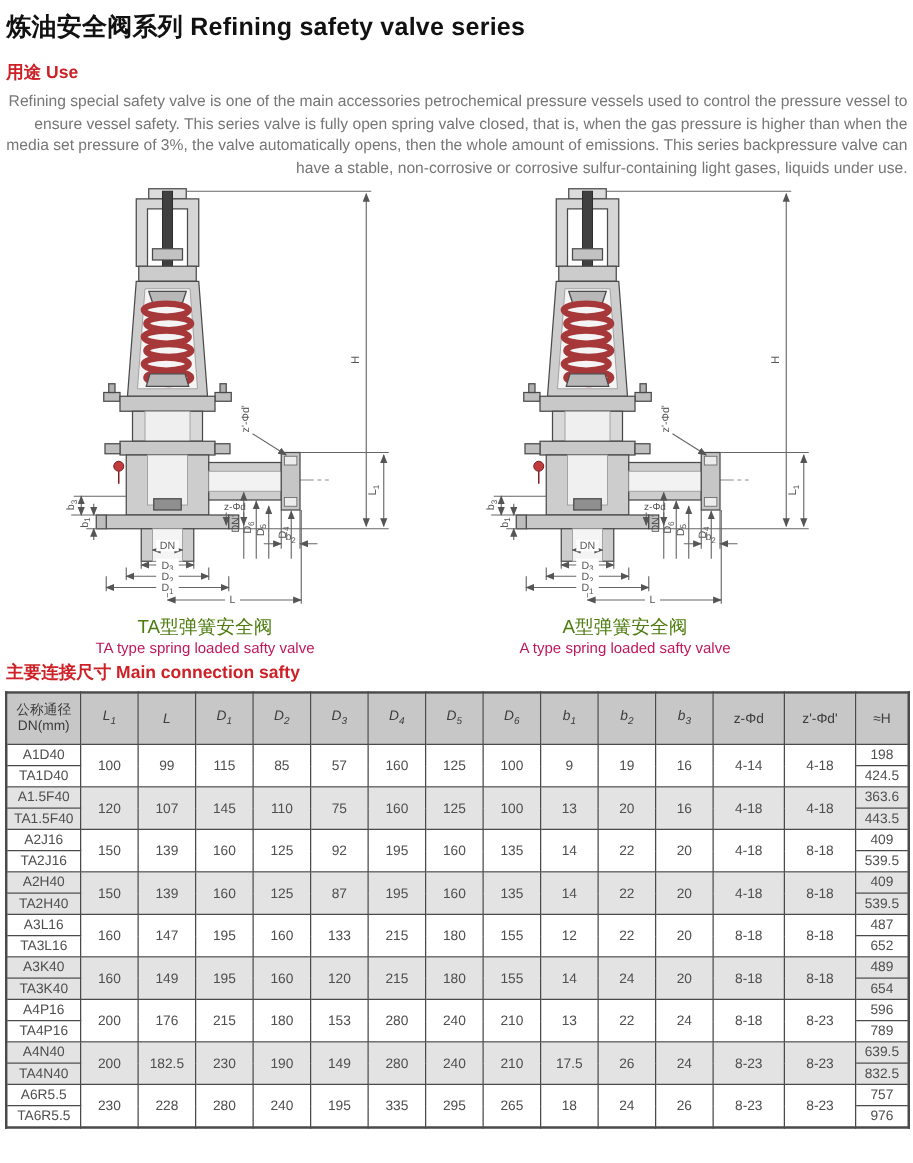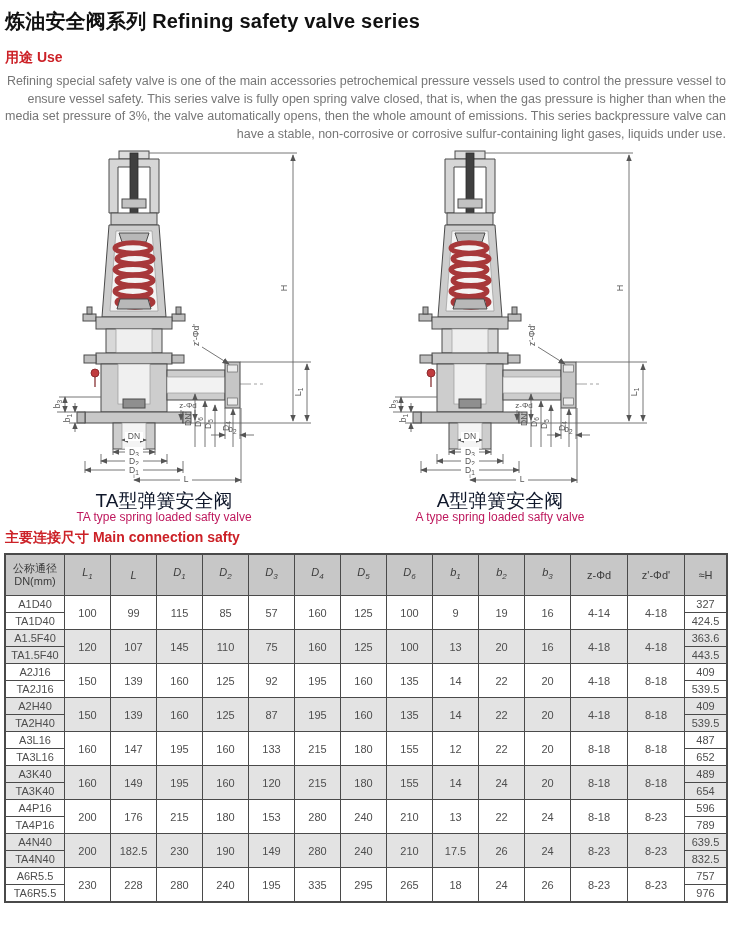--- a/index.html
+++ b/index.html
@@ -11,21 +11,21 @@
   .page{padding:6px 3px 0 3px;}
   .doc-title{font-size:20px;font-weight:bold;color:#111;margin:2px 0 0 2px;letter-spacing:.2px;}
   .sec-head{font-size:14px;font-weight:bold;color:#cc2127;margin:14px 0 6px 2px;}
   .para-zh{font-size:12.5px;line-height:17px;color:#2a2a2a;text-indent:2em;margin:2px 1px 0 1px;text-align:justify;}
   .para-en{font-size:12.5px;line-height:17.5px;color:#767676;margin:1px 1px 0 1px;text-align:right;}
   .diagram-row{position:relative;height:372px;margin-top:6px;}
   .diagram-col{position:absolute;top:0;width:272px;}
   .diagram-col.left{left:46px;}
   .diagram-col.right{left:382px;}
   .caption{width:230px;text-align:center;margin-top:2px;}
-  .caption .zh{font-size:19px;color:#0f172a;line-height:16px;}
+  .caption .zh{font-size:15px;color:#4d7c0f;line-height:16px;}
   .caption .en{font-size:12px;color:#be185d;line-height:16px;}
   table.conn{border-collapse:collapse;width:724px;margin:4px 0 0 1px;table-layout:fixed;border:2px solid #4a4a4a;}
   table.conn th,table.conn td{
     border:1px solid #4a4a4a;text-align:center;vertical-align:middle;
     font-size:11px;color:#4e4e4e;padding:0;height:16px;line-height:12px;
     overflow:hidden;white-space:nowrap;
   }
   table.conn th{background:#c7c7c7;color:#3c3c3c;font-weight:normal;height:40px;line-height:13px;font-size:11px;}
   table.conn th sub, table.conn td sub{font-size:8px;}
   table.conn tr.shade td{background:#e3e3e3;}
@@ -329,21 +329,21 @@
           <td rowspan="2">85</td>
           <td rowspan="2">57</td>
           <td rowspan="2">160</td>
           <td rowspan="2">125</td>
           <td rowspan="2">100</td>
           <td rowspan="2">9</td>
           <td rowspan="2">19</td>
           <td rowspan="2">16</td>
           <td rowspan="2">4-14</td>
           <td rowspan="2">4-18</td>
-          <td>327</td>
+          <td>198</td>
         </tr>
         <tr>
           <td class="c-model">TA1D40</td>
           <td>424.5</td>
         </tr>
         <tr class="shade">
           <td class="c-model">A1.5F40</td>
           <td rowspan="2">120</td>
           <td rowspan="2">107</td>
           <td rowspan="2">145</td>

